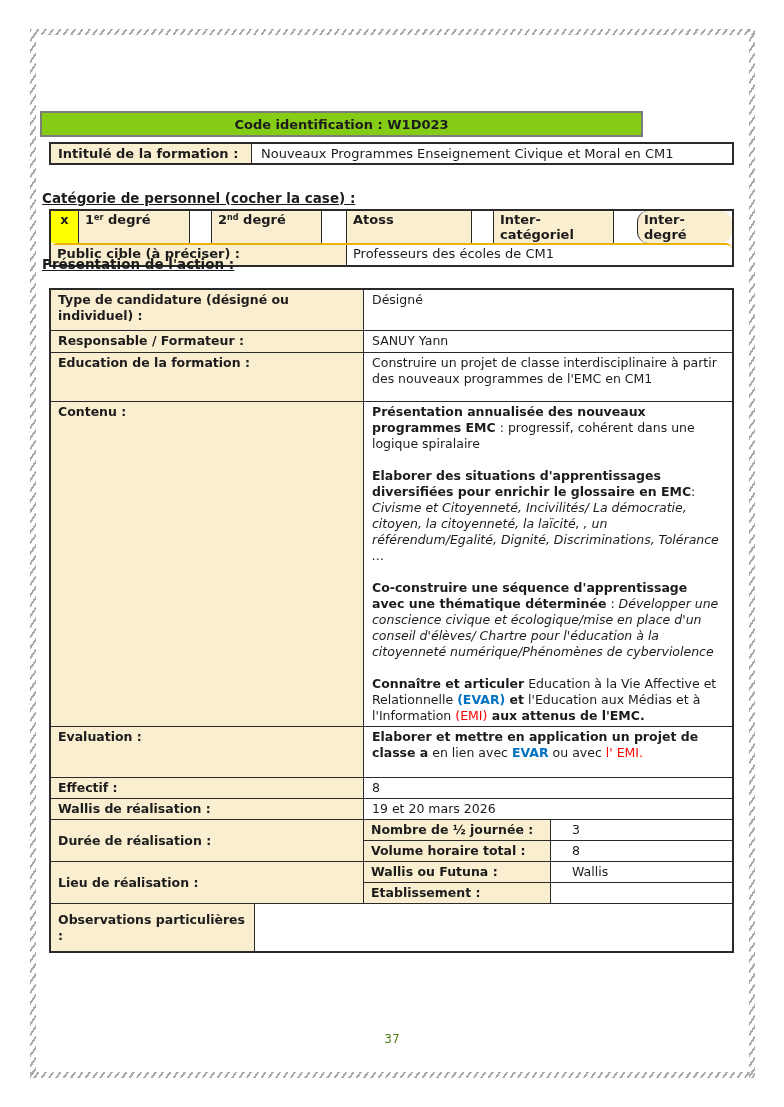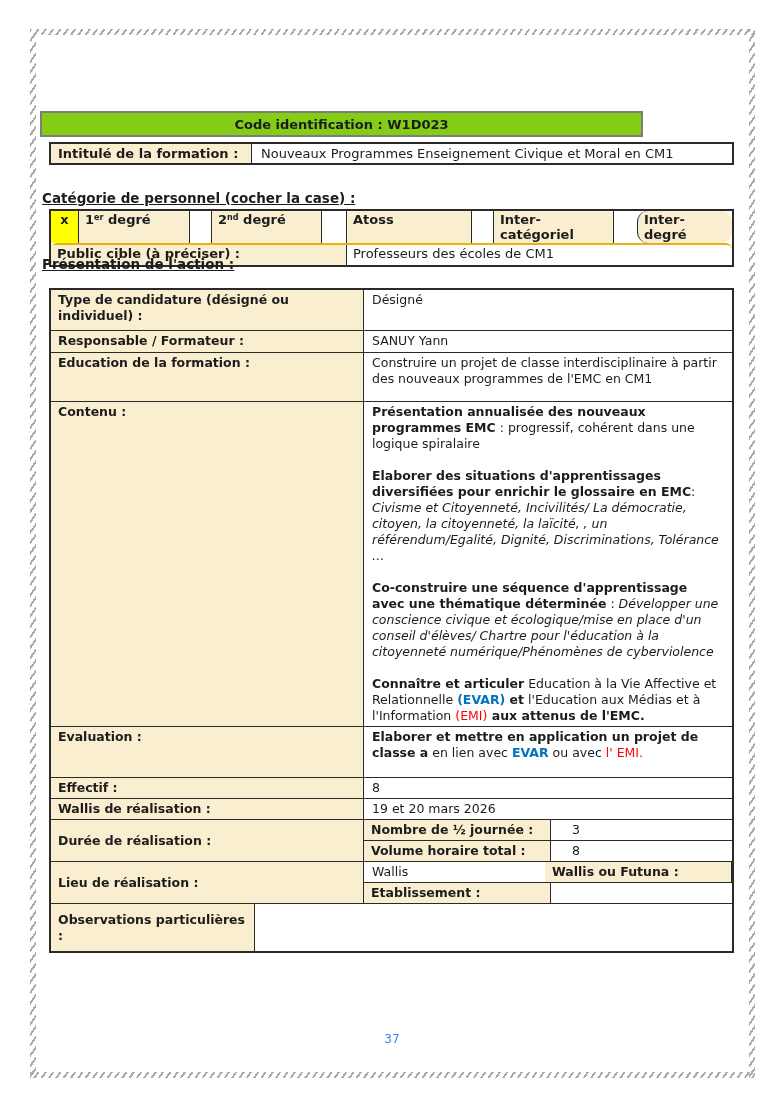--- a/index.html
+++ b/index.html
@@ -82,21 +82,21 @@
   .para { margin: 0 0 16px 0; }
   .para:last-child { margin-bottom: 0; }
   .val-stack { flex: 1; display: flex; flex-direction: column; }
   .subrow { display: flex; flex: 1; gap: 13px; }
   .subrow + .subrow { border-top: 1px solid #2a2a2a; }
   .sub-lbl { width: 187px; font-weight: 700; border-right: 1px solid #2a2a2a; min-height: 18px; flex-shrink: 0; }
   .sub-val { flex: 1; padding: 2px 8px; }
 
   .page-number {
     position: absolute; left: 0; right: 0; top: 1032px;
-    text-align: center; font-size: 12px; color: #3b82f6;
+    text-align: center; font-size: 12px; color: #4d7c0f;
   }
 </style>
 </head>
 <body>
 
 <div class="page">
   <div class="hatch hatch-top"></div>
   <div class="hatch hatch-bottom"></div>
   <div class="hatch hatch-left"></div>
   <div class="hatch hatch-right"></div>
@@ -177,22 +177,22 @@
         <div class="subrow">
           <div class="cell sub-lbl beige">Volume horaire total :</div>
           <div class="cell sub-val">8</div>
         </div>
       </div>
     </div>
     <div class="row">
       <div class="cell main-lbl beige center-v">Lieu de réalisation :</div>
       <div class="val-stack">
         <div class="subrow">
+          <div class="cell sub-lbl beige">Wallis ou Futuna :</div>
           <div class="cell sub-val">Wallis</div>
-          <div class="cell sub-lbl beige">Wallis ou Futuna :</div>
         </div>
         <div class="subrow">
           <div class="cell sub-lbl beige">Etablissement :</div>
           <div class="cell sub-val"></div>
         </div>
       </div>
     </div>
     <div class="row r-obs">
       <div class="cell obs-lbl beige center-v">Observations particulières :</div>
       <div class="cell main-val"></div>

